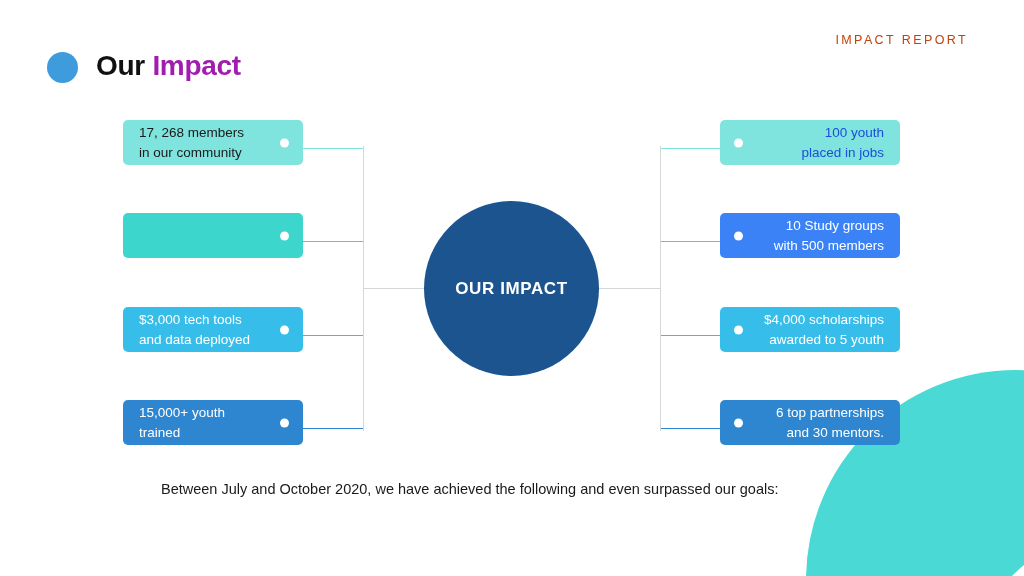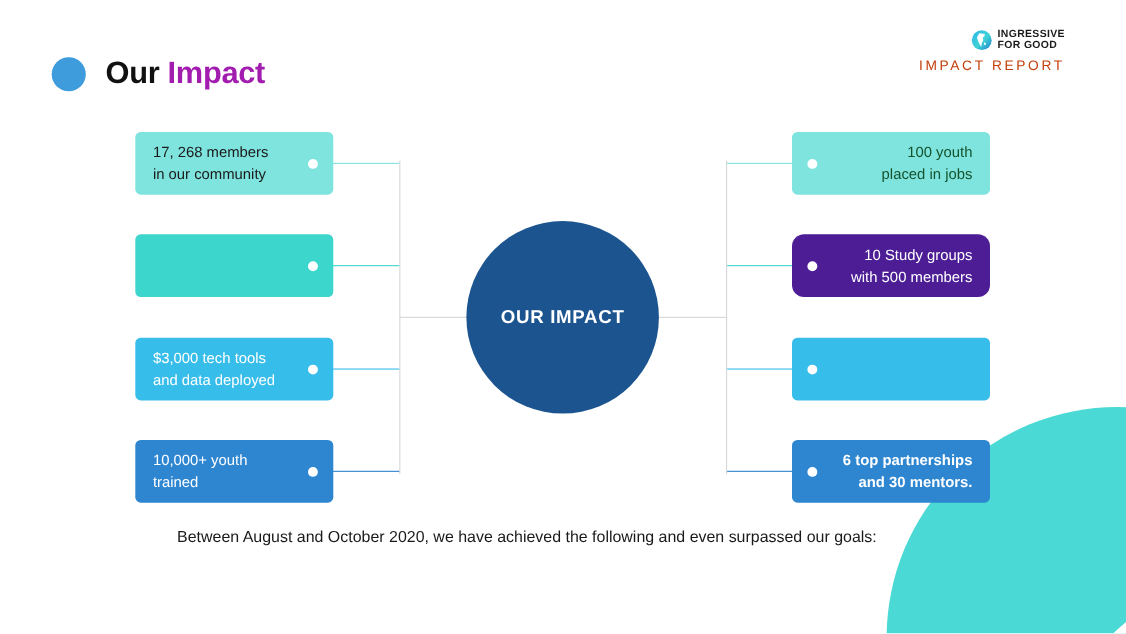--- a/index.html
+++ b/index.html
@@ -129,21 +129,21 @@
     color:#ffffff;
     font-size:17px;
     font-weight:bold;
     letter-spacing:0.6px;
     white-space:nowrap;
   }
 
   
   .card {
     position:absolute;
-    width:180px; height:57px;
+    width:180px; height:45px;
     border-radius:5px;
     z-index:4;
     display:flex;
     align-items:center;
     padding:0 16px;
   }
   .card-text {
     font-size:13.5px;
     line-height:20px;
     white-space:pre-line;
@@ -174,40 +174,20 @@
 
 <div id="slide">
 
   <div class="deco-ring"></div>
   <div class="deco-ring-inner"></div>
 
   <div class="hdr-dot"></div>
   <div class="hdr-title"><span>Our</span> <span class="accent">Impact</span></div>
 
   <div class="brand">
-    <div class="brand-row">
-      <span>
-        <svg class="brand-globe" viewBox="0 0 40 40" xmlns="http://www.w3.org/2000/svg">
-          <defs>
-            <linearGradient id="gGlobe" x1="0" y1="0" x2="1" y2="1">
-              <stop offset="0%" stop-color="#2FB7E8"></stop>
-              <stop offset="55%" stop-color="#3FD2D6"></stop>
-              <stop offset="100%" stop-color="#1C7FD0"></stop>
-            </linearGradient>
-          </defs>
-          <circle cx="20" cy="20" r="19" fill="url(#gGlobe)"></circle>
-          <path d="M16 7 L26 8 L25 13 L22 15 L23 20 L20 26 L19 33 L16 28 L13 22 L11 15 L13 10 Z" fill="#ffffff"></path>
-          <path d="M25 24 L28 26 L27 30 L24 28 Z" fill="#ffffff"></path>
-        </svg>
-      </span>
-      <span class="brand-words">
-        <span>INGRESSIVE</span>
-        <span>FOR GOOD</span>
-      </span>
-    </div>
     <div class="brand-sub">IMPACT REPORT</div>
   </div>
 
   <div class="conn trunk-left"></div>
   <div class="conn trunk-right"></div>
   <div class="conn spoke-center-left"></div>
   <div class="conn spoke-center-right"></div>
 
   <div id="branches">
       <div class="branch" style="background: rgb(127, 227, 222); top: 147.75px; left: 302px; width: 61px;"></div>
@@ -232,41 +212,43 @@
       </div>
       <div class="card left" style="top: 213px; background: rgb(61, 214, 204); left: 123px;">
         <span class="card-dot"></span>
       </div>
       <div class="card left" style="top: 307px; background: rgb(55, 189, 234); left: 123px;">
         <div class="card-text" style="color: rgb(255, 255, 255);">$3,000 tech tools
 and data deployed</div>
         <span class="card-dot"></span>
       </div>
       <div class="card left" style="top: 400px; background: rgb(46, 134, 208); left: 123px;">
-        <div class="card-text" style="color: rgb(255, 255, 255);">10,000+ youth
+        <div class="card-text" style="color: rgb(255, 255, 255);">15,000+ youth
 trained</div>
         <span class="card-dot"></span>
       </div>
     </div>
   <div id="right-cards">
       <div class="card right" style="top: 120px; background: rgb(127, 227, 222); left: 720px;">
-        <div class="card-text" style="color: #14532d;">100 youth
+        <div class="card-text" style="color: #1d4ed8;">100 youth
 placed in jobs</div>
         <span class="card-dot"></span>
       </div>
-      <div class="card right" style="top: 213px; background: #4c1d95; left: 720px; border-radius: 11px;">
+      <div class="card right" style="top: 213px; background: #3b82f6; left: 720px;">
         <div class="card-text" style="color: rgb(255, 255, 255);">10 Study groups
 with 500 members</div>
         <span class="card-dot"></span>
       </div>
       <div class="card right" style="top: 307px; background: rgb(55, 189, 234); left: 720px;">
-        <span class="card-dot"></span>
-      </div>
-      <div class="card right" style="top: 400px; background: rgb(46, 134, 208); left: 720px; font-weight: bold;">
+        <div class="card-text" style="color: rgb(255, 255, 255);">$4,000 scholarships
+awarded to 5 youth</div>
+        <span class="card-dot"></span>
+      </div>
+      <div class="card right" style="top: 400px; background: rgb(46, 134, 208); left: 720px;">
         <div class="card-text" style="color: rgb(255, 255, 255);">6 top partnerships
 and 30 mentors.</div>
         <span class="card-dot"></span>
       </div>
     </div>
 
-  <div class="caption">Between August and October 2020, we have achieved the following and even surpassed our goals:</div>
+  <div class="caption">Between July and October 2020, we have achieved the following and even surpassed our goals:</div>
 
 </div>
 
 </body></html>

